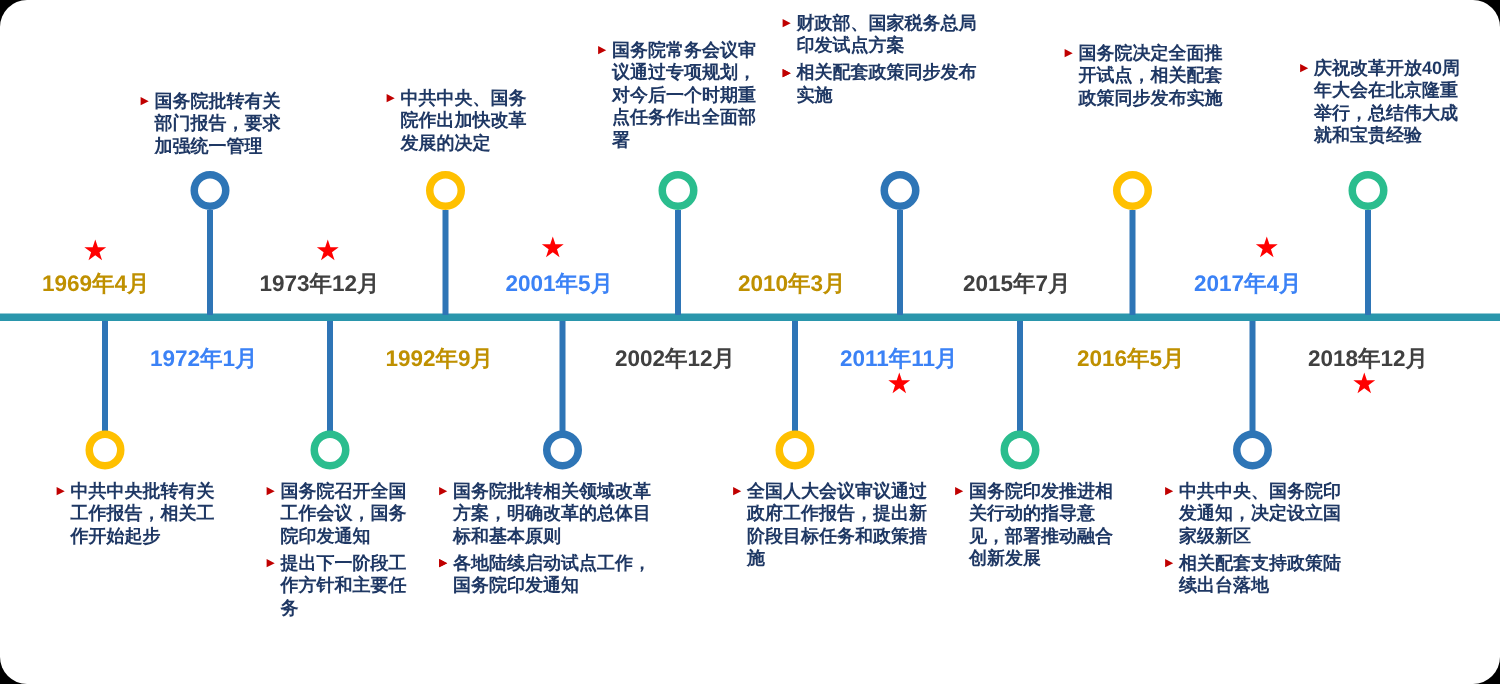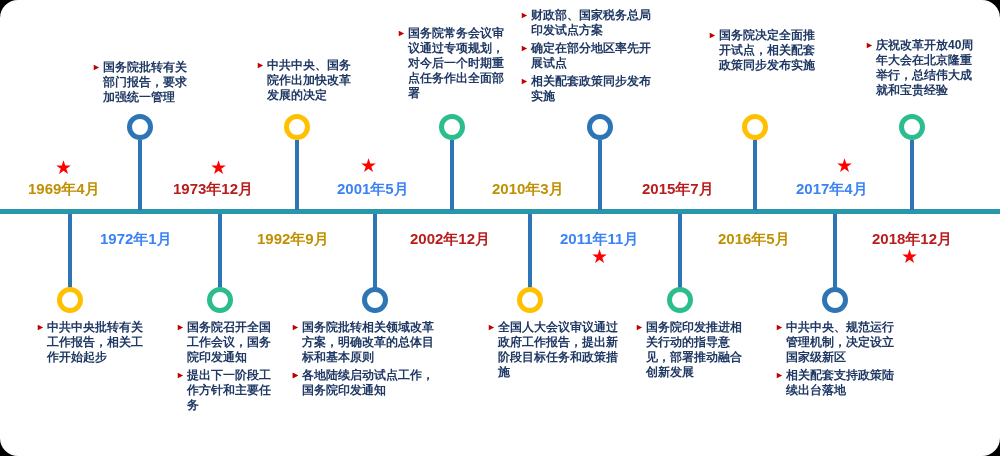--- a/index.html
+++ b/index.html
@@ -10,21 +10,21 @@
   }
   .axis{position:absolute;left:0;top:209px;width:1000px;height:5px;background:#2A96AC;}
   .stem{position:absolute;width:4px;background:#2E75B6;}
   .node{position:absolute;width:16px;height:16px;border-radius:50%;background:#fff;border:5px solid #2E75B6;}
   .c-gold{border-color:#FFC000;}
   .c-blue{border-color:#2E75B6;}
   .c-teal{border-color:#2BBD8E;}
   .date{position:absolute;font-size:15px;font-weight:bold;white-space:nowrap;letter-spacing:0;}
   .t-gold{color:#BF9000;}
   .t-blue{color:#3b82f6;}
-  .t-teal{color:#b91c1c;}
+  .t-teal{color:#404040;}
   .star{position:absolute;color:#FF0000;font-size:19px;line-height:19px;}
   .content{position:absolute;font-size:12px;line-height:15px;color:#1F3864;font-weight:bold;}
   .bullet{position:relative;padding-left:11px;margin-bottom:3px;}
   .mk{position:absolute;left:0;top:1px;color:#C00000;font-size:9px;line-height:12px;}
 </style>
 </head>
 <body>
 
 <div class="canvas">
 
@@ -84,21 +84,21 @@
   <div class="content" style="left:487px;top:320px;width:132px">
     <div class="bullet"><span class="mk">►</span><span>全国人大会议审议通过政府工作报告，提出新阶段目标任务和政策措施</span></div>
   </div>
 
   <div class="stem" style="left:598px;top:140px;height:70px"></div>
   <div class="node c-blue" style="left:587px;top:114px"></div>
   <div class="date t-blue" style="left:560px;top:230px">2011年11月</div>
   <div class="star" style="left:591px;top:247px">★</div>
   <div class="content" style="left:520px;top:8px;width:142px">
     <div class="bullet"><span class="mk">►</span><span>财政部、国家税务总局印发试点方案</span></div>
-    <div class="bullet"><span class="mk">►</span><span>确定在部分地区率先开展试点</span></div>
+    <div class="bullet"><span class="mk">►</span></div>
     <div class="bullet"><span class="mk">►</span><span>相关配套政策同步发布实施</span></div>
   </div>
 
   <div class="stem" style="left:678px;top:214px;height:74px"></div>
   <div class="node c-teal" style="left:667px;top:287px"></div>
   <div class="date t-teal" style="left:642px;top:180px">2015年7月</div>
   <div class="content" style="left:635px;top:320px;width:116px">
     <div class="bullet"><span class="mk">►</span><span>国务院印发推进相关行动的指导意见，部署推动融合创新发展</span></div>
   </div>
 
@@ -107,21 +107,21 @@
   <div class="date t-gold" style="left:718px;top:230px">2016年5月</div>
   <div class="content" style="left:708px;top:28px;width:112px">
     <div class="bullet"><span class="mk">►</span><span>国务院决定全面推开试点，相关配套政策同步发布实施</span></div>
   </div>
 
   <div class="stem" style="left:833px;top:214px;height:74px"></div>
   <div class="node c-blue" style="left:822px;top:287px"></div>
   <div class="date t-blue" style="left:796px;top:180px">2017年4月</div>
   <div class="star" style="left:836px;top:156px">★</div>
   <div class="content" style="left:775px;top:320px;width:126px">
-    <div class="bullet"><span class="mk">►</span><span>中共中央、规范运行管理机制，决定设立国家级新区</span></div>
+    <div class="bullet"><span class="mk">►</span><span>中共中央、国务院印发通知，决定设立国家级新区</span></div>
     <div class="bullet"><span class="mk">►</span><span>相关配套支持政策陆续出台落地</span></div>
   </div>
 
   <div class="stem" style="left:910px;top:140px;height:70px"></div>
   <div class="node c-teal" style="left:899px;top:114px"></div>
   <div class="date t-teal" style="left:872px;top:230px">2018年12月</div>
   <div class="star" style="left:901px;top:247px">★</div>
   <div class="content" style="left:865px;top:38px;width:112px">
     <div class="bullet"><span class="mk">►</span><span>庆祝改革开放40周年大会在北京隆重举行，总结伟大成就和宝贵经验</span></div>
   </div>

